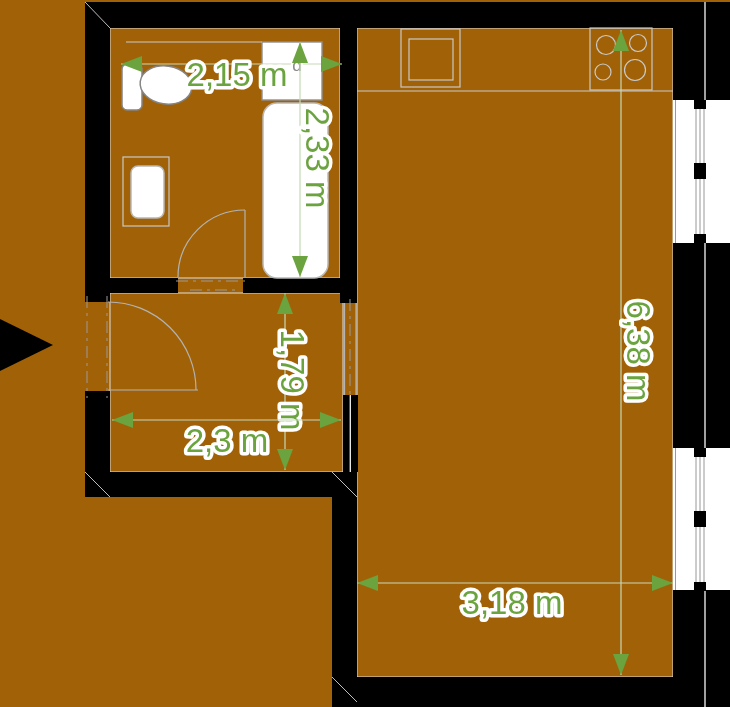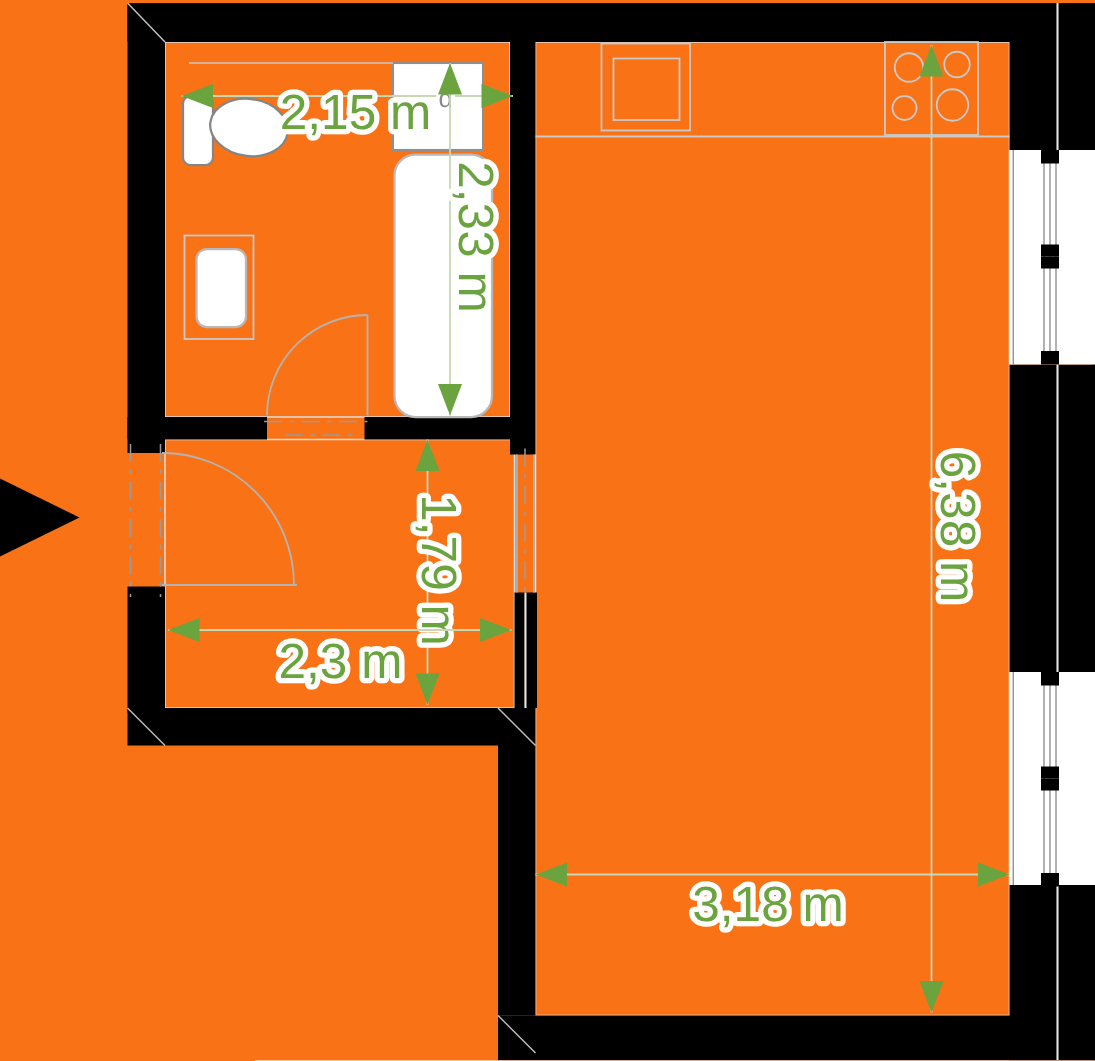--- a/index.html
+++ b/index.html
@@ -1,16 +1,16 @@
 <!DOCTYPE html>
 <html><head>
 <meta charset="utf-8">
 <style>
   html,body{margin:0;padding:0;background:#ffffff;}
-  .stage{position:relative;width:730px;height:707px;background:#f97316;overflow:hidden;}
+  .stage{position:relative;width:730px;height:707px;background:#a16207;overflow:hidden;}
   svg{display:block;}
   .wall{fill:#000000;stroke:none;}
   .joint{stroke:#ffffff;stroke-width:1.4;opacity:.9;}
   .miter{stroke:#ffffff;stroke-width:1;opacity:.75;}
   .fixture{fill:none;stroke:#c9c9c9;stroke-width:1.2;}
   .fixture-dark{fill:#ffffff;stroke:#8f8f8f;stroke-width:1.4;}
   .tub{fill:#ffffff;stroke:#b8b8b8;stroke-width:1.5;}
   .toilet{fill:#ffffff;stroke:#858585;stroke-width:1.5;}
   .doorline{fill:none;stroke:#b3b3b3;stroke-width:1.2;}
   .dashdot{fill:none;stroke:#9a9a9a;stroke-width:1;stroke-dasharray:12 5 3 5;}

